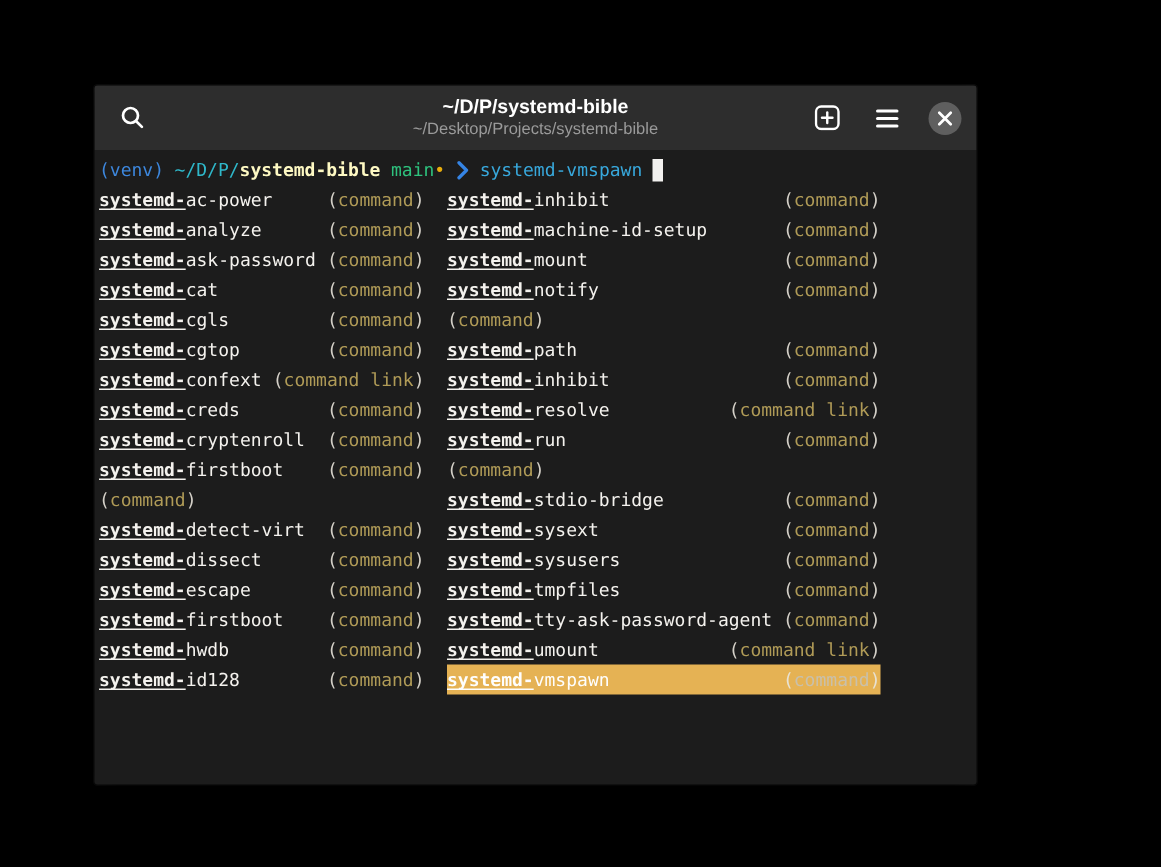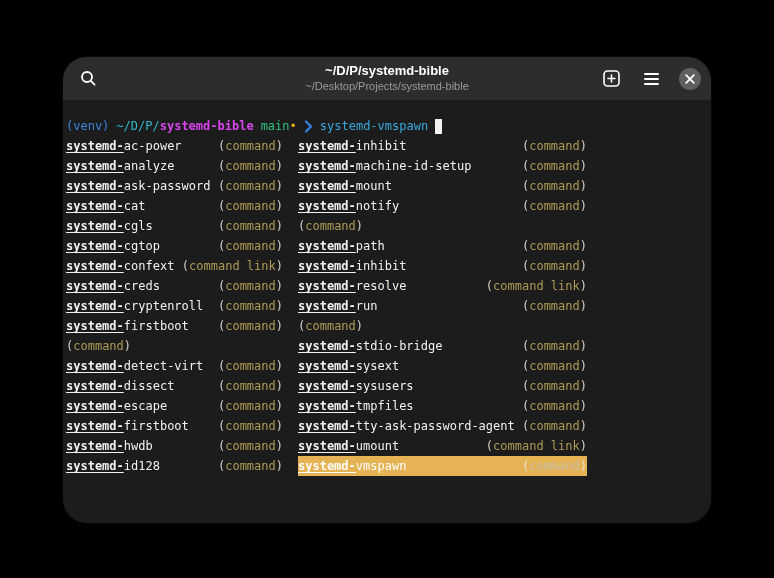--- a/index.html
+++ b/index.html
@@ -1,45 +1,45 @@
 <!DOCTYPE html>
 <html><head>
 <meta charset="utf-8">
 <style>
   html,body{margin:0;padding:0;width:774px;height:578px;overflow:hidden;background:#000;}
   .window{
-    position:absolute;left:63px;top:57px;width:648px;height:466px;
-    background:#1c1c1c;border-radius:24px;overflow:hidden;
+    position:absolute;left:63px;top:57px;width:588px;height:466px;
+    background:#1c1c1c;border-radius:2px;overflow:hidden;
     box-shadow:0 4px 18px rgba(0,0,0,.85),0 0 0 1px rgba(255,255,255,.05);
     font-family:"Liberation Sans",sans-serif;
   }
   
   .titlebar{position:relative;height:43px;background:#2d2d2d;}
   .tb-btn{position:absolute;top:50%;transform:translateY(-50%);display:flex;align-items:center;justify-content:center;cursor:pointer;}
   .search-btn{left:12px;width:26px;height:26px;}
   .title-stack{position:absolute;left:120px;right:120px;top:5px;text-align:center;}
   .title{font-size:13px;font-weight:bold;color:#ffffff;line-height:17px;}
   .subtitle{font-size:11px;color:#9a9a9a;line-height:14px;}
   .tb-right{position:absolute;right:10px;top:0;height:43px;display:flex;align-items:center;gap:16px;}
   .icon-btn{width:24px;height:24px;display:flex;align-items:center;justify-content:center;cursor:pointer;}
   .close-btn{width:22px;height:22px;border-radius:50%;background:#5f5f5f;display:flex;align-items:center;justify-content:center;cursor:pointer;}
   .menu-icon{display:flex;flex-direction:column;gap:3px;}
   .menu-icon span{display:block;width:15px;height:2px;background:#fff;border-radius:1px;}
   
   .terminal{
     position:absolute;top:43px;left:0;right:0;bottom:0;
-    padding:16px 0 0 3px;
+    padding:3px 0 0 3px;
     font-family:"DejaVu Sans Mono",monospace;font-size:12px;line-height:20px;
     color:#f4f2ee;cursor:text;
   }
   .prompt-line{height:20px;white-space:pre;display:flex;align-items:center;}
   .seg{white-space:pre;}
   .seg-venv{color:#3d87dd;margin-right:7px;}
   .seg-path{color:#2fb8ca;}
-  .seg-repo{color:#d946ef;font-weight:bold;margin-right:7px;}
+  .seg-repo{color:#fef9c3;font-weight:bold;margin-right:7px;}
   .seg-branch{color:#2ec27e;}
   .seg-bullet{color:#e9ad0c;margin-right:7px;}
   .chevron{margin-right:7px;display:inline-flex;align-items:center;}
   .seg-cmd{color:#38a8dc;margin-right:7px;}
   .cursor{display:inline-block;width:7px;height:15px;background:#f2f1ef;}
   .completion{display:flex;gap:15px;}
   .col{display:flex;flex-direction:column;}
   .col-0{width:217px;}
   .col-1{width:289px;}
   .citem{display:flex;justify-content:space-between;height:20px;white-space:pre;}

